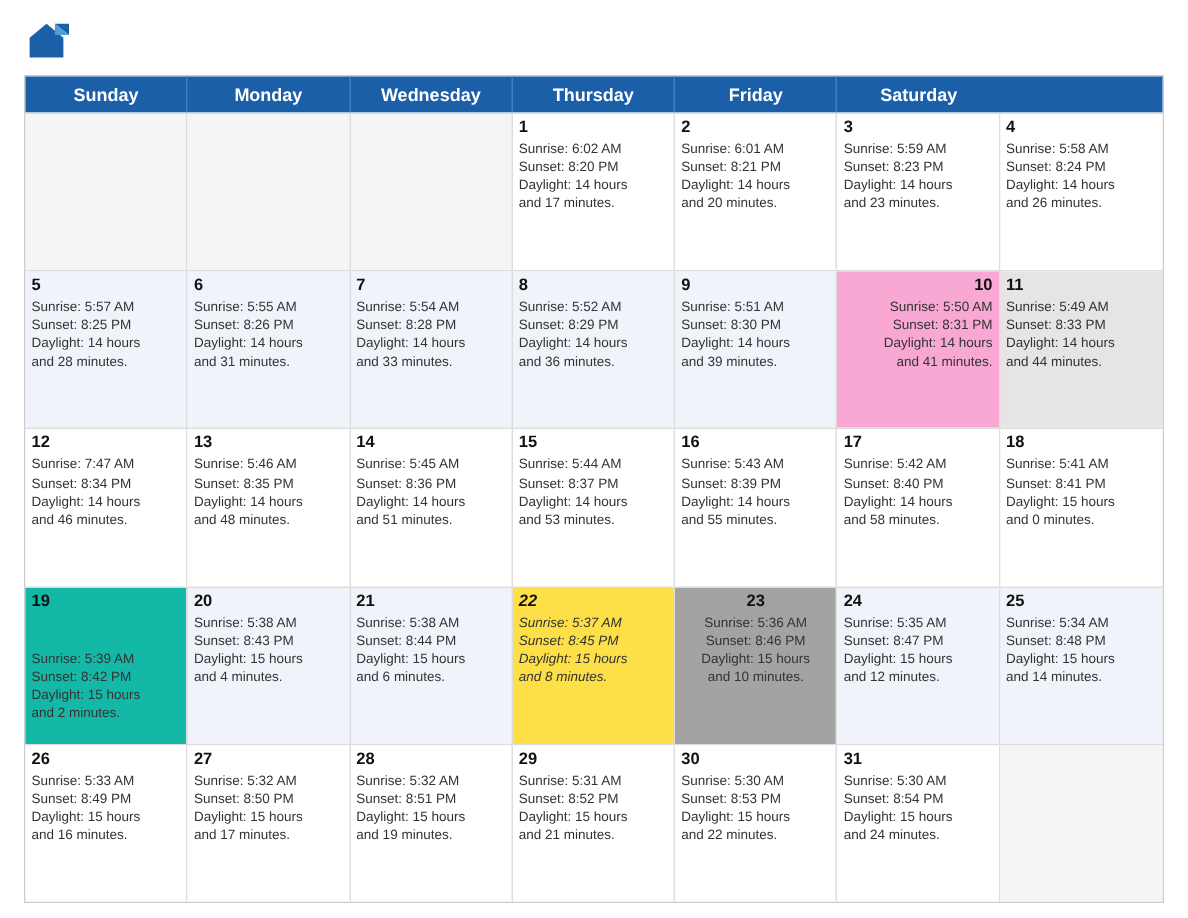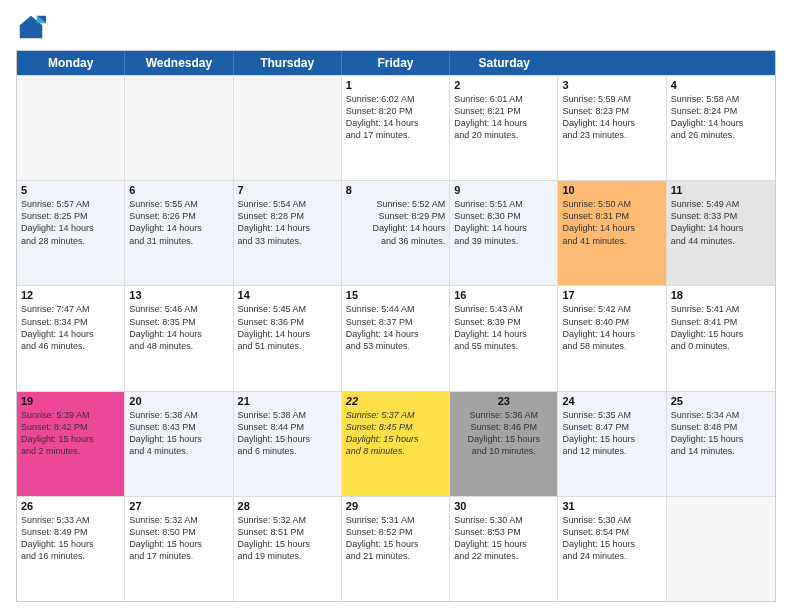--- a/index.html
+++ b/index.html
@@ -132,20 +132,21 @@
       </div>
     </div>
     <div class="title-block">
       <div class="month-title"></div>
       <div class="location-subtitle"></div>
     </div>
   </div>
 
   <div class="calendar">
     <div class="cal-header-row">
+    <div class="cal-header-cell">Sunday</div>
         <div class="cal-header-cell">Monday</div>
         <div class="cal-header-cell">Wednesday</div>
         <div class="cal-header-cell">Thursday</div>
         <div class="cal-header-cell">Friday</div>
         <div class="cal-header-cell">Saturday</div>
       </div>
     <div class="cal-body">
     <div class="cal-row">
           <div class="cal-cell empty alt-row" style="background: rgb(245, 245, 245);"></div>
           <div class="cal-cell empty alt-row" style="background: rgb(245, 245, 245);"></div>
@@ -196,33 +197,33 @@
           </div>
           <div class="cal-cell" style="background: rgb(240, 244, 250);">
             <div class="day-num">7</div>
             <div class="day-info" style="white-space: pre-line;">Sunrise: 5:54 AM
 Sunset: 8:28 PM
 Daylight: 14 hours
 and 33 minutes.</div>
           </div>
           <div class="cal-cell" style="background: rgb(240, 244, 250);">
             <div class="day-num">8</div>
-            <div class="day-info" style="white-space: pre-line; text-align: right;">Sunrise: 5:52 AM
+            <div class="day-info" style="white-space: pre-line;">Sunrise: 5:52 AM
 Sunset: 8:29 PM
 Daylight: 14 hours
 and 36 minutes.</div>
           </div>
           <div class="cal-cell" style="background: rgb(240, 244, 250);">
             <div class="day-num">9</div>
             <div class="day-info" style="white-space: pre-line;">Sunrise: 5:51 AM
 Sunset: 8:30 PM
 Daylight: 14 hours
 and 39 minutes.</div>
           </div>
-          <div class="cal-cell" style="background: #fdba74;">
+          <div class="cal-cell" style="background: #f9a8d4; text-align: right;">
             <div class="day-num">10</div>
             <div class="day-info" style="white-space: pre-line;">Sunrise: 5:50 AM
 Sunset: 8:31 PM
 Daylight: 14 hours
 and 41 minutes.</div>
           </div>
           <div class="cal-cell" style="background: #e5e5e5;">
             <div class="day-num">11</div>
             <div class="day-info" style="white-space: pre-line;">Sunrise: 5:49 AM
 Sunset: 8:33 PM
@@ -275,21 +276,21 @@
           </div>
           <div class="cal-cell">
             <div class="day-num">18</div>
             <div class="day-info" style="white-space: pre-line;">Sunrise: 5:41 AM
 Sunset: 8:41 PM
 Daylight: 15 hours
 and 0 minutes.</div>
           </div>
         </div>
         <div class="cal-row">
-          <div class="cal-cell" style="background: #ec4899;">
+          <div class="cal-cell" style="background: #14b8a6; gap: 24px;">
             <div class="day-num">19</div>
             <div class="day-info" style="white-space: pre-line;">Sunrise: 5:39 AM
 Sunset: 8:42 PM
 Daylight: 15 hours
 and 2 minutes.</div>
           </div>
           <div class="cal-cell" style="background: rgb(240, 244, 250);">
             <div class="day-num">20</div>
             <div class="day-info" style="white-space: pre-line;">Sunrise: 5:38 AM
 Sunset: 8:43 PM

